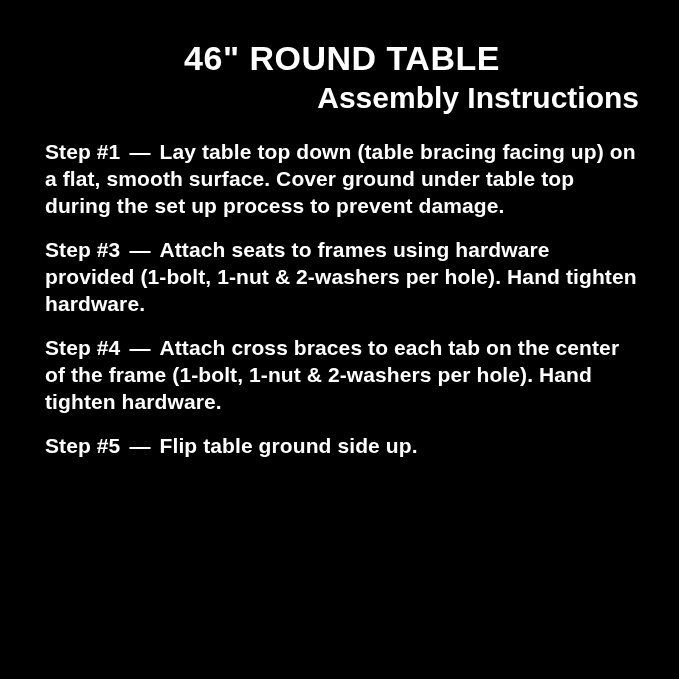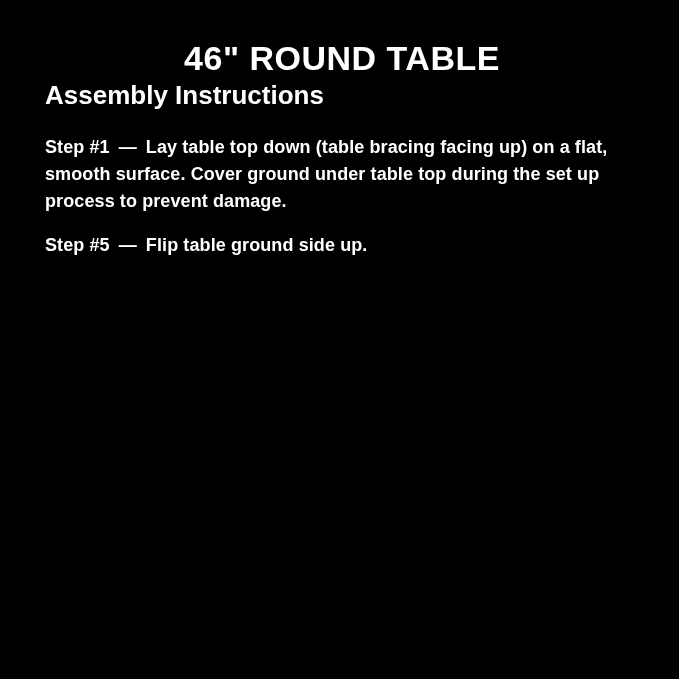--- a/index.html
+++ b/index.html
@@ -20,47 +20,49 @@
     overflow: hidden;
   }
   .title {
     text-align: center;
     font-size: 34px;
     line-height: 1.1;
     letter-spacing: 0.5px;
     margin: 10px 0 4px 0;
   }
   .subtitle {
-    text-align: left;
-    font-size: 26px;
+    text-align: right;
+    font-size: 30px;
     line-height: 1.1;
     margin: 0 0 24px 0;
   }
   .steps {
     max-width: 600px;
   }
   .step {
-    font-size: 18px;
+    font-size: 21px;
     line-height: 27px;
     margin: 0 0 17px 0;
     letter-spacing: 0.1px;
   }
   .step .dash {
     margin: 0 9px;
   }
 </style>
 </head>
 <body>
 
 <div class="card">
   <div class="title">46" ROUND TABLE</div>
   <div class="subtitle">Assembly Instructions</div>
 
   <div class="steps">
     <p class="step"><span>Step #1</span><span class="dash">—</span><span>Lay table top down (table bracing facing up) on a flat, smooth surface. Cover ground under table top during the set up process to prevent damage.</span></p>
 
 
+    <p class="step"><span>Step #3</span><span class="dash">—</span><span>Attach seats to frames using hardware provided (1-bolt, 1-nut &amp; 2-washers per hole). Hand tighten hardware.</span></p>
 
+    <p class="step"><span>Step #4</span><span class="dash">—</span><span>Attach cross braces to each tab on the center of the frame (1-bolt, 1-nut &amp; 2-washers per hole). Hand tighten hardware.</span></p>
 
     <p class="step"><span>Step #5</span><span class="dash">—</span><span>Flip table ground side up.</span></p>
 
   </div>
 </div>
 
 </body></html>

